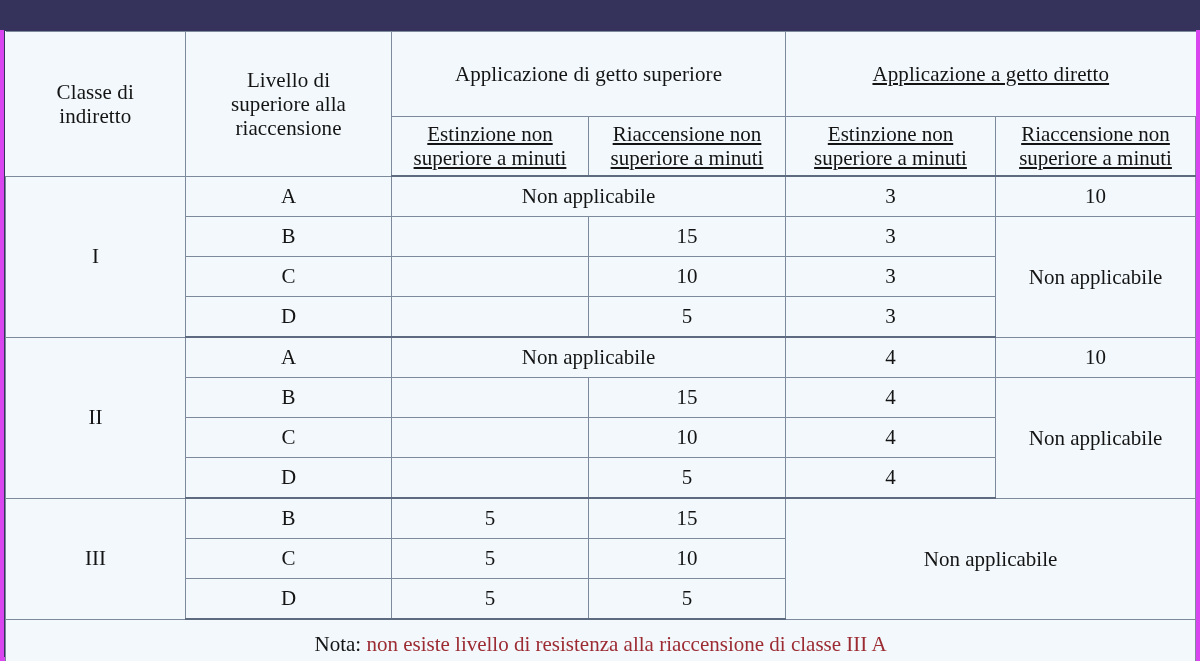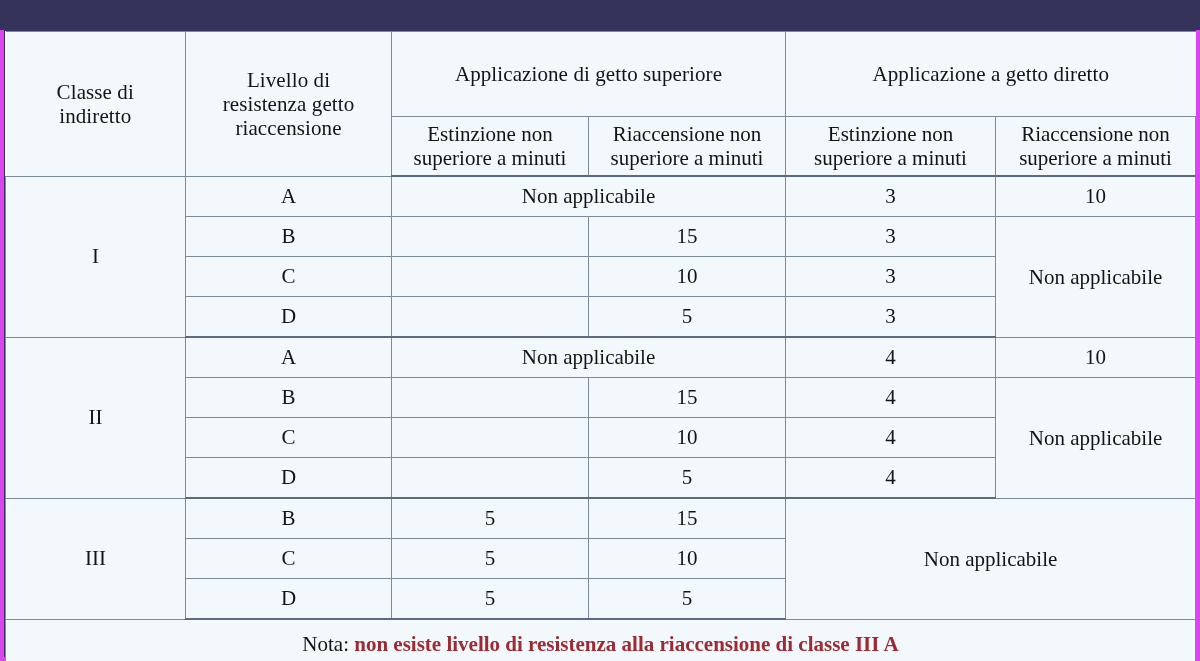--- a/index.html
+++ b/index.html
@@ -58,28 +58,29 @@
     color: #ffffff;
     font-weight: bold;
     font-size: 20px;
     line-height: 1.2;
     border: 1px solid #35325c;
     border-top: none;
     height: 84px;
     letter-spacing: .1px;
   }
   th.teal.first { border-left: none; }
-  th.teal.last  { border-right: none; }
+  th.teal.last  { border-right: none; text-decoration: underline; }
 
   
   td.sub {
     height: 58px;
     font-size: 20px;
     line-height: 1.18;
     padding: 2px 4px;
+    text-decoration: underline;
   }
 
   td.body {
     height: 39px;
   }
   td.classcell {
     font-size: 22px;
     border-left: none;
   }
   td.rightedge { border-right: none; }
@@ -101,21 +102,21 @@
   .note-row td {
     border: none;
     border-top: 2px solid #35325c;
     height: 48px;
     text-align: left;
     padding-left: 12px;
     font-size: 23px;
     background: #f2f8fb;
   }
   .note-label { color: #141414; }
-  .note-text  { color: #9c2b33; font-weight: bold; }
+  .note-text  { color: #9c2b33; }
 </style>
 </head>
 <body>
 
 <div id="page">
 
   <div class="navy-band"></div>
 
   <div class="tbl-wrap">
     <table class="grid">
@@ -129,21 +130,21 @@
       </colgroup>
 
       <tbody>
           <tr>
         <th class="teal first" rowspan="2">
           <span>Classe di</span><br>
           <span>indiretto</span>
         </th>
         <th class="teal" rowspan="2">
           <span>Livello di</span><br>
-          <span>resistenza getto</span><br>
+          <span>superiore alla</span><br>
           <span>riaccensione</span>
         </th>
         <th class="teal" colspan="2">Applicazione di getto superiore</th>
         <th class="teal last" colspan="2">Applicazione a getto diretto</th>
       </tr>
 
       <tr class="header-end">
         <td class="sub">
           <span>Estinzione non</span><br>
           <span>superiore a minuti</span>

